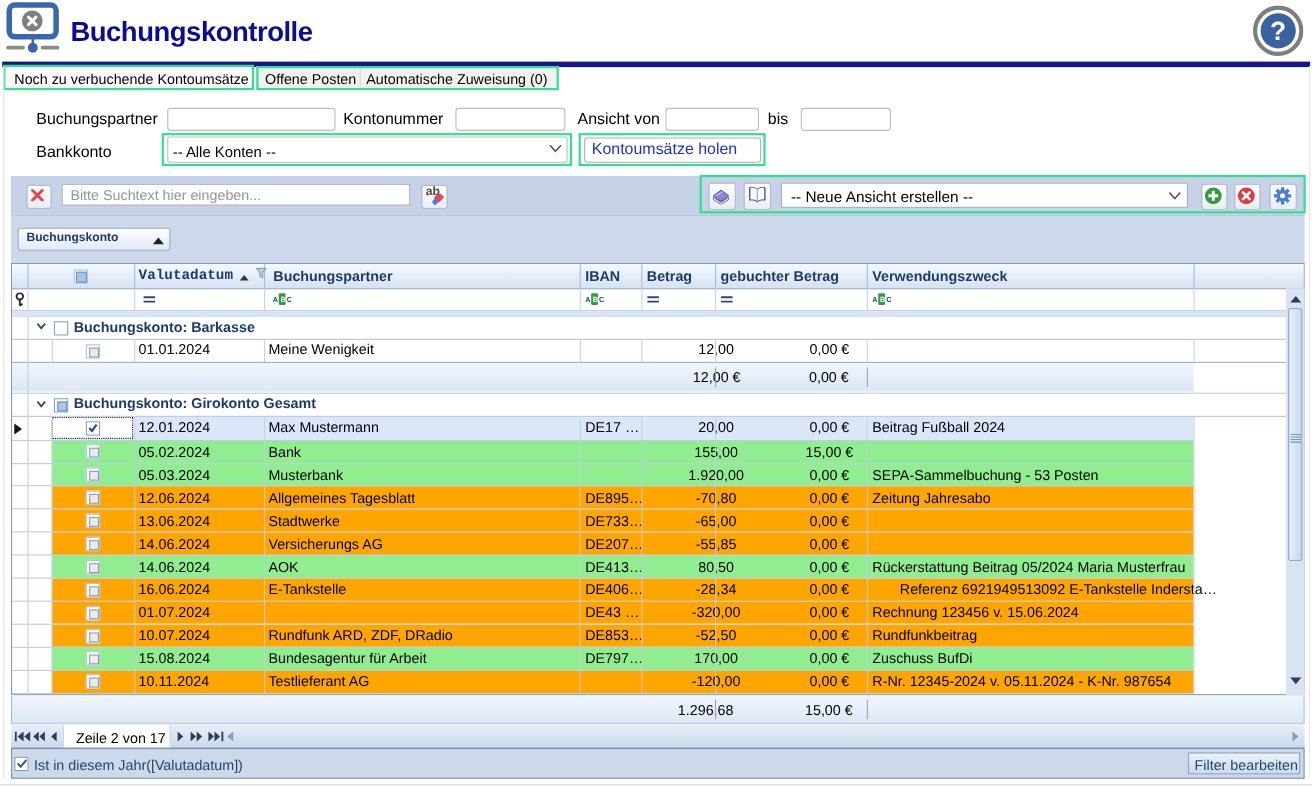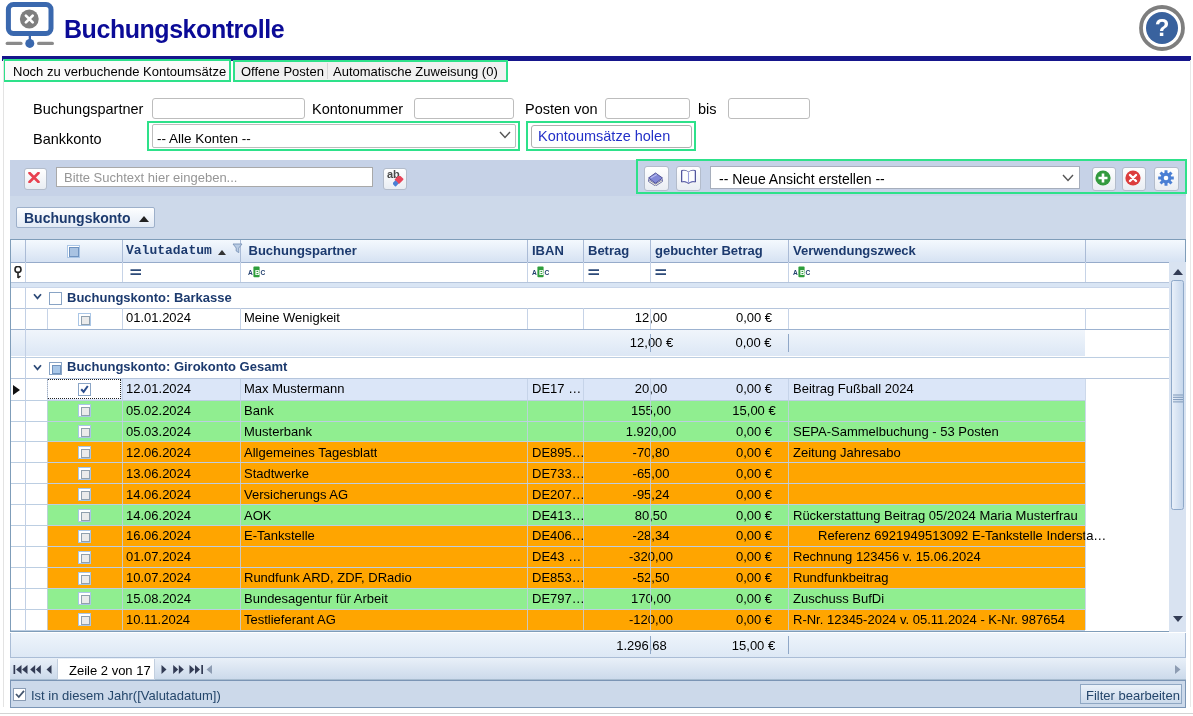--- a/index.html
+++ b/index.html
@@ -44,21 +44,21 @@
 <div class="a" style="left:327px;top:63px;width:1px;height:16px;background:#d6d6d6;"></div>
 
 <div class="a" style="left:3px;top:60px;width:1px;height:647px;background:#e3e3e3;"></div>
 <div class="a" style="left:1190px;top:60px;width:1px;height:647px;background:#e8e8e8;"></div>
 <div class="a" style="left:0px;top:712.5px;width:1193px;height:1.5px;background:#d4d4d4;"></div>
 
 <div class="a" style="left:33px;top:100.5px;font-size:14.5px;">Buchungspartner</div>
 <div class="in" style="left:152px;top:98px;width:151px;height:19px;"></div>
 <div class="a" style="left:312px;top:100.5px;font-size:14.5px;">Kontonummer</div>
 <div class="in" style="left:414px;top:98px;width:98px;height:19px;"></div>
-<div class="a" style="left:525px;top:100.5px;font-size:14.5px;">Posten von</div>
+<div class="a" style="left:525px;top:100.5px;font-size:14.5px;">Ansicht von</div>
 <div class="in" style="left:605px;top:98px;width:83px;height:19px;"></div>
 <div class="a" style="left:698px;top:100.5px;font-size:14.5px;">bis</div>
 <div class="in" style="left:728px;top:98px;width:80px;height:19px;"></div>
 <div class="a" style="left:33px;top:130.5px;font-size:14.5px;">Bankkonto</div>
 <div class="gb" style="left:147px;top:121px;width:369px;height:26px;"></div>
 <div class="in" style="left:151.5px;top:124px;width:362px;height:22px;border-radius:2px;"></div>
 <div class="a" style="left:157px;top:131px;font-size:13.5px;">-- Alle Konten --</div>
 <svg class="a" style="left:499px;top:131px" width="12" height="8" viewBox="0 0 12 8">
       <path d="M1 1 L6 6.5 L11 1" fill="none" stroke="#555" stroke-width="1.4"></path>
     </svg>
@@ -114,21 +114,21 @@
         <circle cx="9" cy="9" r="5.4"></circle>
   <g stroke="#4a7fd4" stroke-width="3">
   <path d="M9 1.2 L9 16.8 M1.2 9 L16.8 9 M3.5 3.5 L14.5 14.5 M14.5 3.5 L3.5 14.5" stroke-linecap="butt" stroke-dasharray="3.4 9"></path>
   </g>
       </g>
   <circle cx="9" cy="9" r="2.3" fill="#fff"></circle>
 </svg>
 
 <div class="a" style="left:9.5px;top:196px;width:1176.5px;height:42.5px;background:#cdd9ea;"></div>
 <div class="a" style="left:16px;top:207px;width:139px;height:21px;background:linear-gradient(#fdfeff,#e2eaf5);border:1px solid #9db0ca;border-radius:2px;box-sizing:border-box;"></div>
-<div class="a b nv" style="left:24px;top:209.5px;font-size:14px;">Buchungskonto</div>
+<div class="a b nv" style="left:24px;top:209.5px;font-size:11px;">Buchungskonto</div>
 <div class="a" style="left:139px;top:216px;width:0;height:0;border-left:5px solid transparent;border-right:5px solid transparent;border-bottom:6px solid #222;"></div>
 
 <div class="a" style="left:9.5px;top:238.5px;width:1176px;height:393.5px;border:1px solid #7f9db9;box-sizing:border-box;background:#fff;"></div>
 
 <div class="a" style="left:10.5px;top:239.5px;width:1174px;height:22.5px;background:linear-gradient(#f4f9fe,#d6e2f3);border-bottom:1px solid #96abca;"></div>
 <div class="vl" style="left:25px;top:240px;height:22px;background:#aabbd6;"></div>
 <div class="vl" style="left:121.5px;top:240px;height:22px;background:#aabbd6;"></div>
 <div class="vl" style="left:240px;top:240px;height:22px;background:#aabbd6;"></div>
 <div class="vl" style="left:527px;top:240px;height:22px;background:#aabbd6;"></div>
 <div class="vl" style="left:583px;top:240px;height:22px;background:#aabbd6;"></div>
@@ -291,21 +291,21 @@
 <div class="cell" style="left:532px;top:463.7px;">DE733…</div>
 <div class="cell rnum" style="left:583px;top:463.7px;width:64px;">-65,00</div>
 <div class="cell rnum" style="left:650px;top:463.7px;width:136px;">0,00&nbsp;€</div>
 <div class="a" style="left:47px;top:483.9px;width:1037.5px;height:20.9px;background:#ffa500;"></div>
 <div class="cbg" style="left:78px;top:487.9px;">
       <i></i>
     </div>
 <div class="cell" style="left:126px;top:484.6px;">14.06.2024</div>
 <div class="cell" style="left:244px;top:484.6px;">Versicherungs AG</div>
 <div class="cell" style="left:532px;top:484.6px;">DE207…</div>
-<div class="cell rnum" style="left:583px;top:484.6px;width:64px;">-95,24</div>
+<div class="cell rnum" style="left:583px;top:484.6px;width:64px;">-55,85</div>
 <div class="cell rnum" style="left:650px;top:484.6px;width:136px;">0,00&nbsp;€</div>
 <div class="a" style="left:47px;top:504.8px;width:1037.5px;height:20.9px;background:#90ee90;"></div>
 <div class="cbg" style="left:78px;top:508.8px;">
       <i></i>
     </div>
 <div class="cell" style="left:126px;top:505.5px;">14.06.2024</div>
 <div class="cell" style="left:244px;top:505.5px;">AOK</div>
 <div class="cell" style="left:532px;top:505.5px;">DE413…</div>
 <div class="cell rnum" style="left:583px;top:505.5px;width:64px;">80,50</div>
 <div class="cell rnum" style="left:650px;top:505.5px;width:136px;">0,00&nbsp;€</div>

